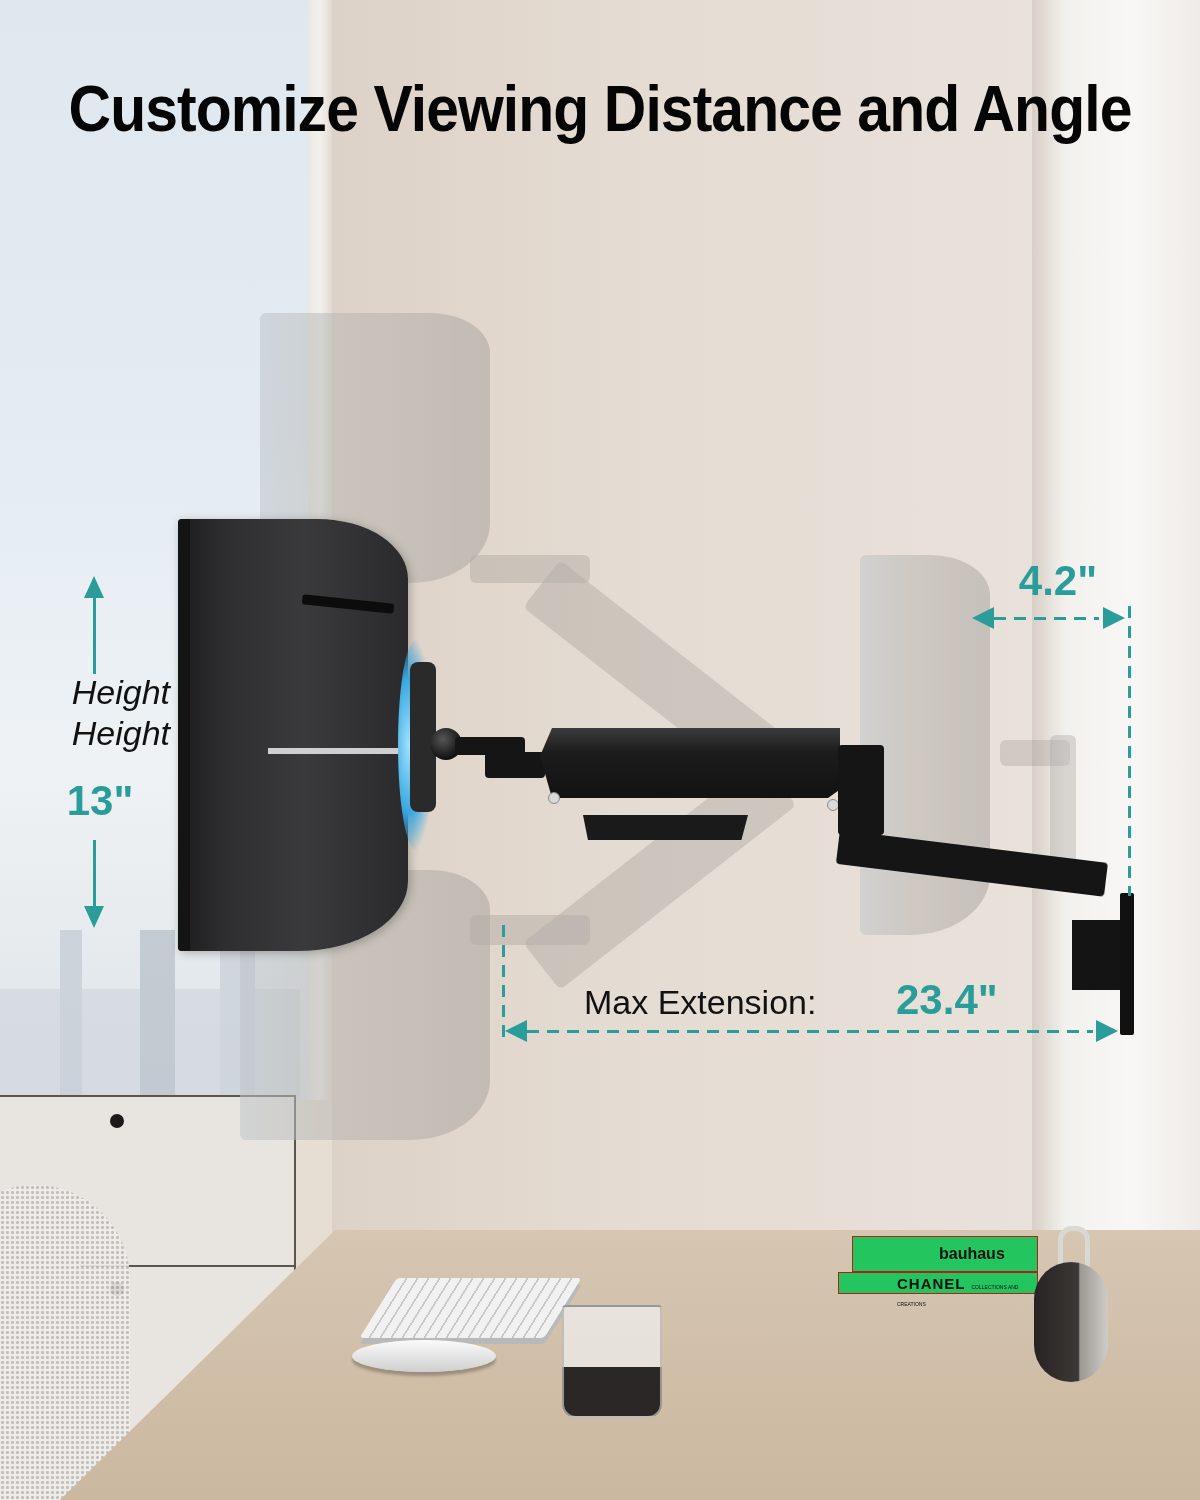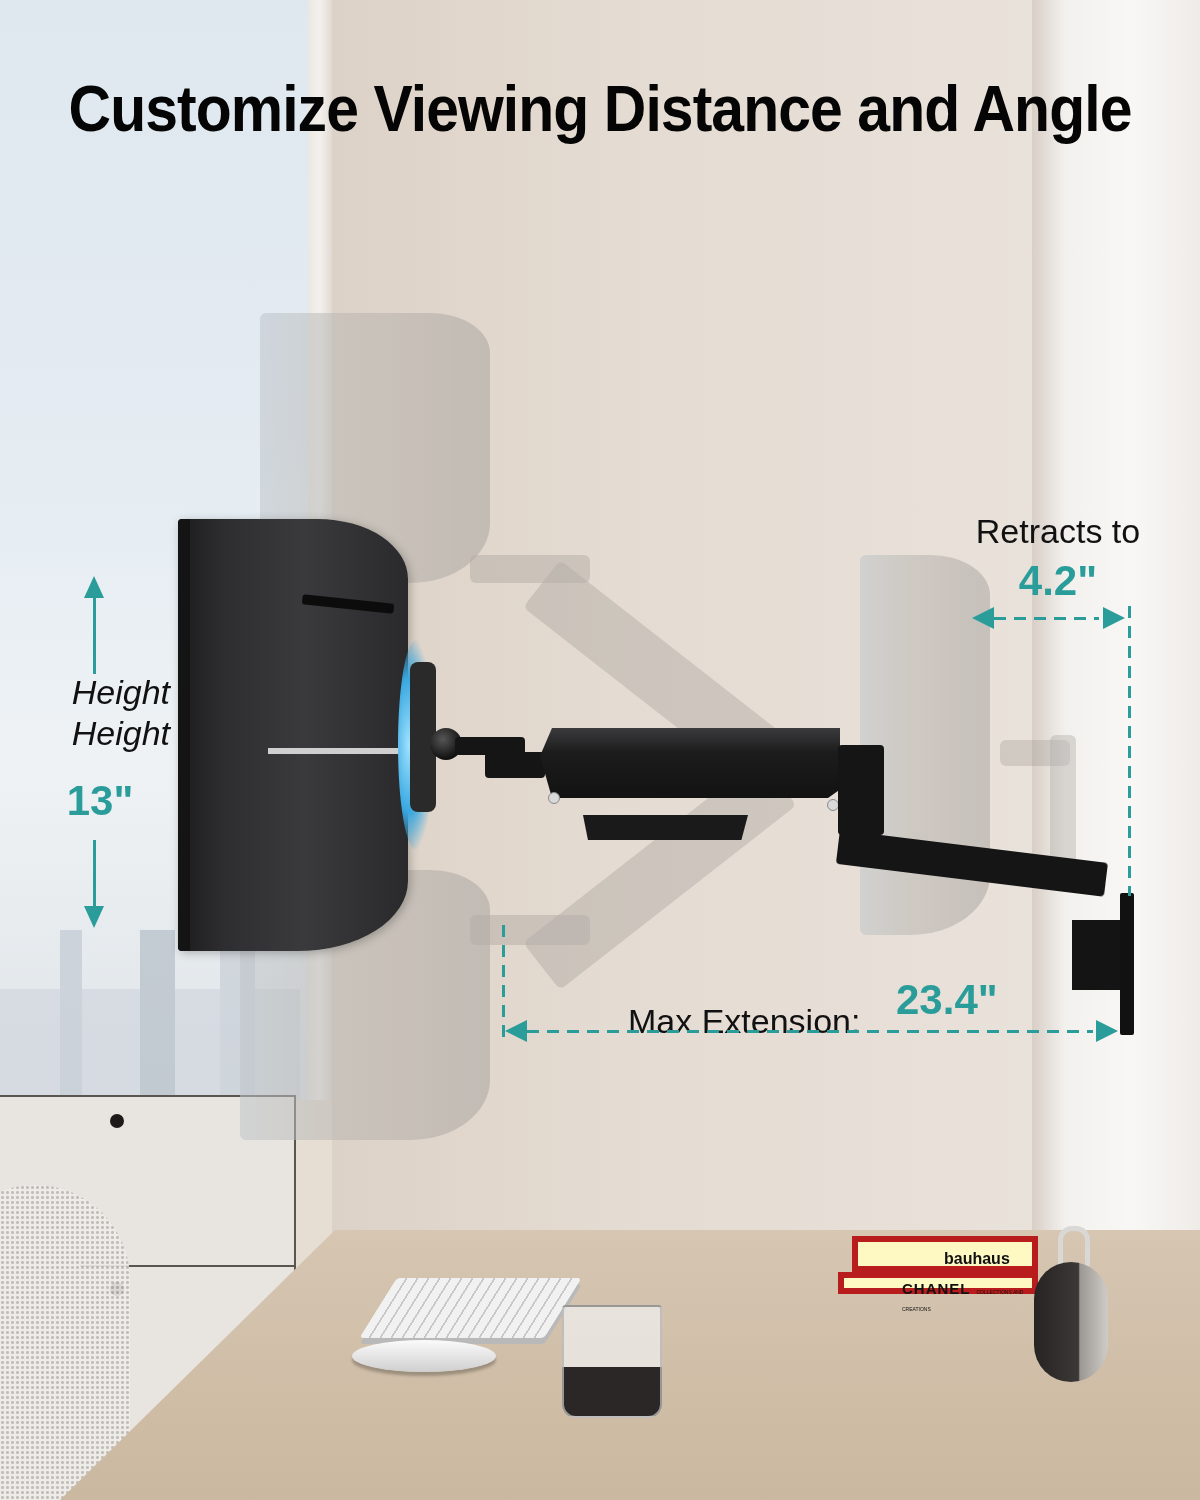--- a/index.html
+++ b/index.html
@@ -113,21 +113,21 @@
     position: absolute; left: 378px; top: 1278px; width: 185px; height: 60px;
     background: repeating-linear-gradient(90deg, #f1f1f1 0 9px, #c9c9c9 9px 11px), #e6e6e6;
     transform: skewX(-32deg); border-radius: 4px; box-shadow: 4px 6px 0 #b9b9b9;
   }
   .mouse { position: absolute; left: 352px; top: 1340px; width: 144px; height: 32px; border-radius: 50%; background: linear-gradient(180deg, #fbfbfb, #cfcfcf); box-shadow: 0 4px 3px rgba(0,0,0,.25); }
   .glass {
     position: absolute; left: 562px; top: 1305px; width: 100px; height: 113px;
     background: linear-gradient(180deg, rgba(240,240,240,.7) 0 55%, #2a2726 55% 100%);
     border-radius: 4px 4px 14px 14px; border: 2px solid rgba(180,180,180,.8);
   }
-  .book { position: absolute; background: #fef9c3; border: 6px solid #b91c1c; font-weight: 700; color: #111; }
+  .book { position: absolute; background: #22c55e; border: 1px solid #b91c1c; font-weight: 700; color: #111; }
   .book-bauhaus { left: 852px; top: 1236px; width: 186px; height: 36px; font-size: 16px; padding: 8px 0 0 86px; }
   .book-chanel { left: 838px; top: 1272px; width: 200px; height: 22px; font-size: 15px; padding: 2px 0 0 58px; letter-spacing: 1px; }
   .book-chanel small { font-size: 5px; font-weight: 400; letter-spacing: 0; margin-left: 6px; }
   .clock {
     position: absolute; left: 1034px; top: 1262px; width: 74px; height: 120px;
     background: linear-gradient(90deg, #262322 0%, #3c3836 60%, #9b9893 62%, #cfccc7 100%);
     border-radius: 40px;
   }
   .clock-handle { position: absolute; left: 1058px; top: 1226px; width: 32px; height: 40px; border: 5px solid #d9d8d5; border-bottom: none; border-radius: 14px 14px 0 0; }
 </style>
@@ -189,29 +189,28 @@
   <div class="arrow-up" style="left:84px;top:576px;"></div>
   <div class="teal-line" style="left:93px;top:596px;width:3px;height:78px;"></div>
   <div class="ann-text" style="left:30px;top:672px;width:140px;text-align:right;font-style:italic;">
     <div>Height</div>
     <div>Height</div>
   </div>
   <div class="ann-value" style="left:30px;top:777px;width:140px;text-align:center;">13"</div>
   <div class="teal-line" style="left:93px;top:840px;width:3px;height:70px;"></div>
   <div class="arrow-down" style="left:84px;top:906px;"></div>
 
-  <div class="ann-text" style="left:958px;top:511px;width:200px;text-align:center;">Retracts to</div>
   <div class="ann-value" style="left:958px;top:557px;width:200px;text-align:center;">4.2"</div>
   <div class="arrow-left" style="left:972px;top:607px;"></div>
   <div class="dash-h" style="left:994px;top:617px;width:105px;"></div>
   <div class="arrow-right" style="left:1103px;top:607px;"></div>
   <div class="dash-v" style="left:1128px;top:606px;height:290px;"></div>
 
   <div class="dash-v" style="left:502px;top:925px;height:115px;"></div>
-  <div class="ann-text" style="left:628px;top:982px;margin-top:19px;">Max Extension:</div>
+  <div class="ann-text" style="left:584px;top:982px;">Max Extension:</div>
   <div class="ann-value" style="left:896px;top:976px;">23.4"</div>
   <div class="arrow-left" style="left:505px;top:1020px;"></div>
   <div class="dash-h" style="left:527px;top:1030px;width:566px;"></div>
   <div class="arrow-right" style="left:1096px;top:1020px;"></div>
 
   <div class="desk"></div>
   <div class="keyboard"></div>
   <div class="mouse"></div>
   <div class="glass"></div>
   <div class="book book-bauhaus">bauhaus</div>

